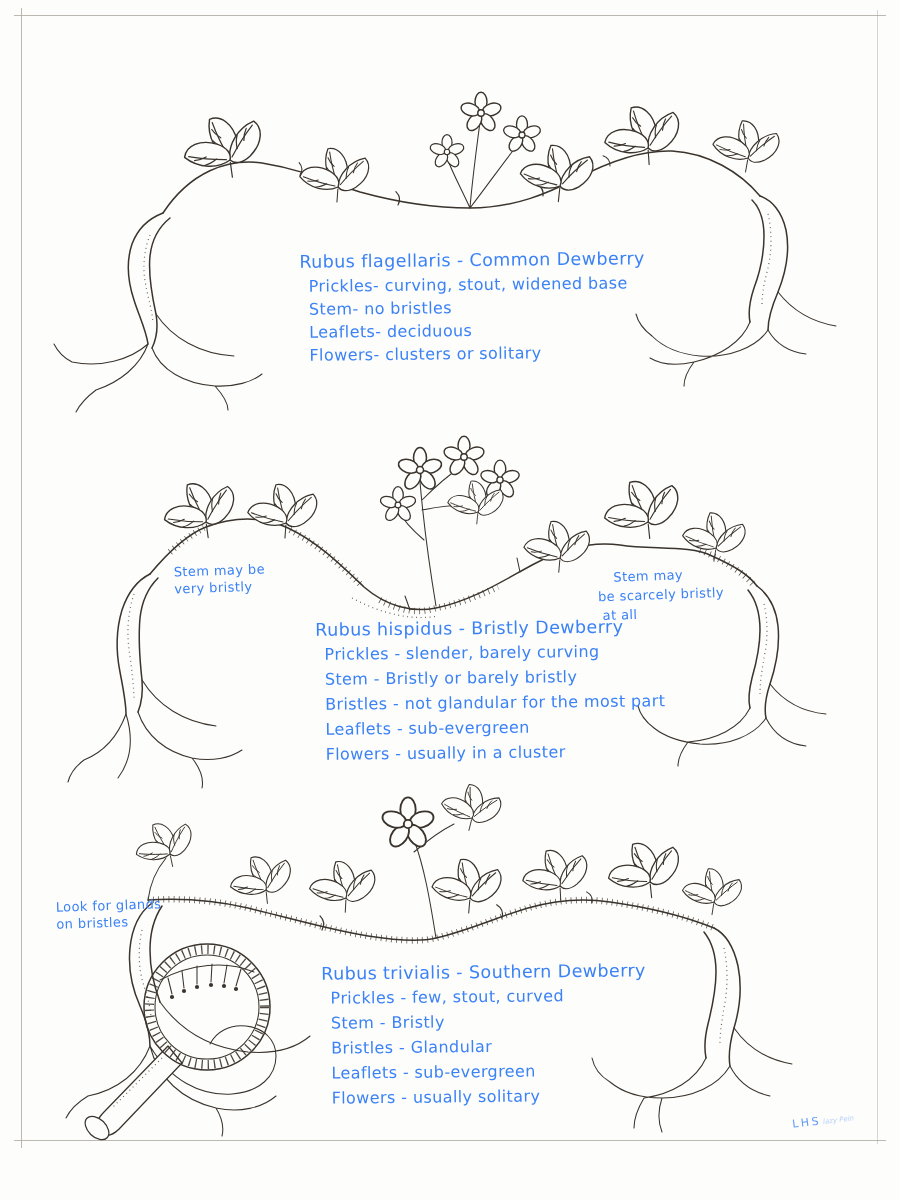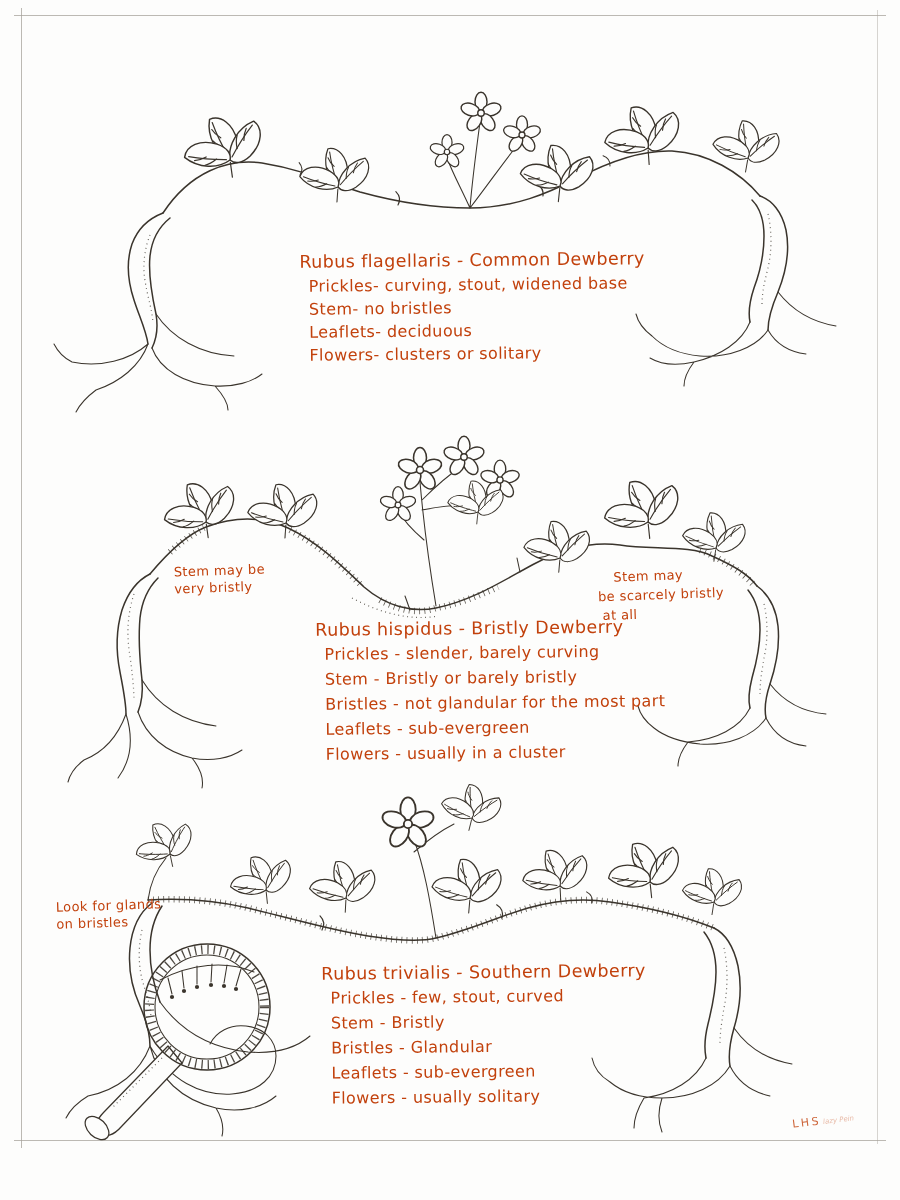--- a/index.html
+++ b/index.html
@@ -1,17 +1,17 @@
 <!DOCTYPE html>
 <html><head>
 <meta charset="utf-8">
 <style>
   html,body{margin:0;padding:0;background:#e8e8e6;}
   #page{position:relative;width:900px;height:1200px;background:#fdfdfc;overflow:hidden;
-        font-family:"DejaVu Sans",sans-serif;color:#c2410c;}
+        font-family:"DejaVu Sans",sans-serif;color:#3b82f6;}
   
   .frame{position:absolute;background:#a6a29b;opacity:.75;}
   #fr-top{left:14px;top:15px;width:872px;height:1px;}
   #fr-bottom{left:14px;top:1140px;width:872px;height:1px;}
   #fr-left{left:21px;top:8px;width:1px;height:1140px;}
   #fr-right{left:877px;top:10px;width:1px;height:1134px;opacity:.45;}
 
   svg{position:absolute;left:0;top:0;}
   .ln{fill:none;stroke:#3a342c;stroke-width:1.5;stroke-linecap:round;stroke-linejoin:round;}
   .ln2{stroke-width:1.05;}

